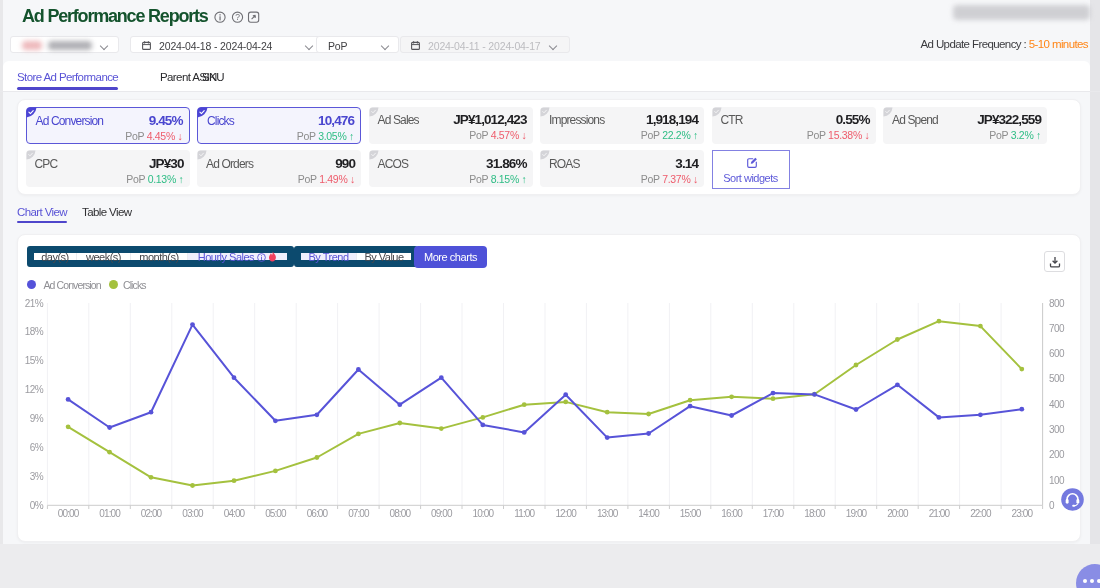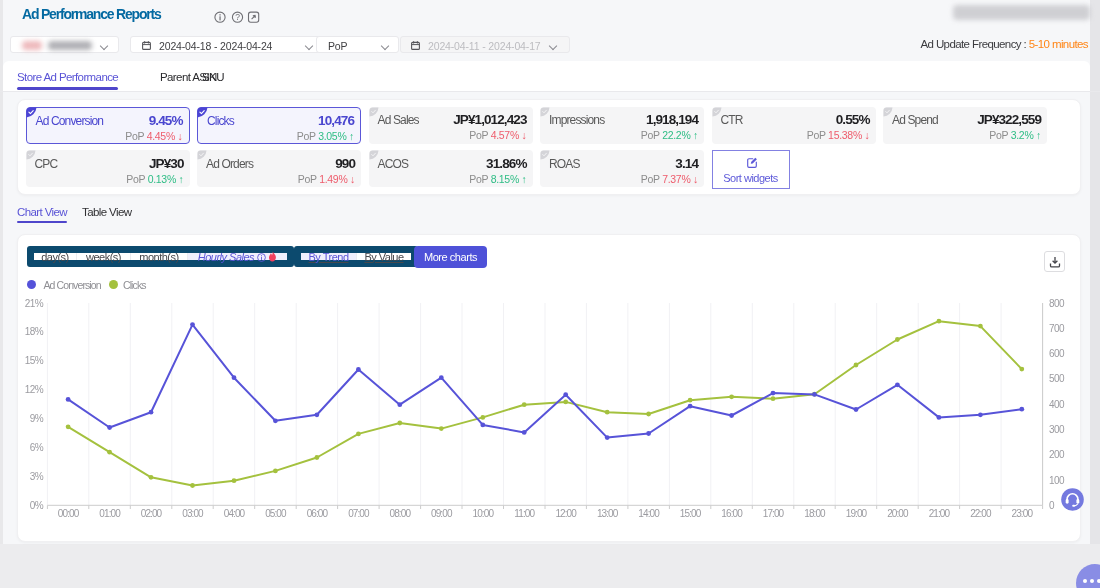--- a/index.html
+++ b/index.html
@@ -22,21 +22,21 @@
   .seg > div:last-child { border-right:none; }
   .seg .on { background:#f0effc; color:#5a54d6; }
 </style>
 </head>
 <body>
 
   <div class="abs" style="left:0;top:0;width:2.5px;height:588px;background:#e8e8ea;"></div>
   <div class="abs" style="right:0;top:0;width:10px;height:588px;background:#e5e5e8;"></div>
   <div class="abs" style="left:0;top:544px;width:1100px;height:44px;background:#ececee;"></div>
 
-  <div class="abs" style="left:22px;top:6px;font-size:14px;font-weight:600;letter-spacing:-1.2px;color:#0369a1;">Ad Performance Reports</div>
+  <div class="abs" style="left:22px;top:6px;font-size:18px;font-weight:600;letter-spacing:-1.2px;color:#14532d;">Ad Performance Reports</div>
   <svg class="abs" style="left:214px;top:11px" width="52" height="13" viewBox="0 0 52 13">
     <circle cx="6" cy="6.2" r="5.1" fill="none" stroke="#6f6f74" stroke-width="1.1"></circle>
     <rect x="5.45" y="3.2" width="1.2" height="1.3" fill="#6f6f74"></rect>
     <rect x="5.45" y="5.3" width="1.2" height="4.1" fill="#6f6f74"></rect>
     <circle cx="23.5" cy="6.2" r="5.1" fill="none" stroke="#6f6f74" stroke-width="1.1"></circle>
     <text x="23.5" y="9.4" text-anchor="middle" font-size="8.5" fill="#6f6f74" font-family="Liberation Sans">?</text>
     <rect x="34.5" y="1.1" width="10.2" height="10.2" rx="2.2" fill="none" stroke="#6f6f74" stroke-width="1.1"></rect>
     <path d="M37.6 8.2 L41.4 4.4 M41.4 4.4 l-2.6 0.3 M41.4 4.4 l-0.3 2.6" stroke="#6f6f74" stroke-width="1.1" fill="none"></path>
   </svg>
 
@@ -184,32 +184,32 @@
   <div class="abs" style="left:17px;top:205.5px;font-size:11.5px;letter-spacing:-0.6px;color:#5a54d6;">Chart View</div>
   <div class="abs" style="left:82px;top:205.5px;font-size:11.5px;letter-spacing:-0.6px;color:#303033;">Table View</div>
   <div class="abs" style="left:17px;top:220.5px;width:50px;height:2.5px;border-radius:2px;background:#4f46cb;"></div>
 
   <div class="abs" style="left:17px;top:233.5px;width:1064px;height:308px;background:#fff;border-radius:8px;border:1px solid #f0f0f2;box-shadow:0 1px 3px rgba(0,0,0,0.04);"></div>
 
   <div class="seg" style="left:27px;">
   <div style="width:43px;">day(s)</div>
   <div style="width:54px;">week(s)</div>
   <div style="width:57px;">month(s)</div>
-  <div class="on" style="width:99px;font-style:italic;">Hourly Sales&nbsp;
+  <div class="on" style="width:99px;">Hourly Sales&nbsp;
     <svg width="9" height="9" viewBox="0 0 9 9" style="margin-top:1px">
         <circle cx="4.5" cy="4.5" r="3.9" fill="none" stroke="#5a54d6" stroke-width="0.9"></circle>
         <rect x="4.1" y="2.2" width="0.9" height="1" fill="#5a54d6"></rect>
         <rect x="4.1" y="3.9" width="0.9" height="3" fill="#5a54d6"></rect>
       </svg>&nbsp;
     <svg width="9" height="11" viewBox="0 0 9 11">
         <path d="M4.6 0.4 C5.3 2 7.8 3.4 7.9 6.2 c0.1 2.4-1.5 4.2-3.5 4.2 C2.3 10.4 0.9 8.7 1 6.5 1.1 4.6 2.4 3.6 2.8 2.2 c0.9 0.7 1.1 1.3 1.1 2.2 C4.6 3.5 4.9 1.8 4.6 0.4 z" fill="#f43f5e"></path>
       </svg>
   </div>
 </div>
-  <div class="seg" style="left:294px;text-decoration:underline;">
+  <div class="seg" style="left:294px;">
   <div class="on" style="width:56px;">By Trend</div>
   <div style="width:54px;">By Value</div>
 </div>
   <div class="abs" style="left:414px;top:245.5px;width:73px;height:22px;background:#4e51d8;border-radius:4px;color:#fff;font-size:11px;letter-spacing:-0.45px;text-align:center;line-height:22px;">More charts</div>
   <div class="abs" style="left:1044px;top:250.5px;width:21px;height:21px;background:#fff;border:1px solid #dddde0;border-radius:3px;">
   <svg style="position:absolute;left:4px;top:4px" width="12" height="12" viewBox="0 0 12 12">
     <path d="M6 1 v6 M3.6 4.8 L6 7.2 L8.4 4.8" fill="none" stroke="#44444a" stroke-width="1.3"></path>
     <path d="M1.5 7.5 v2.2 a1.2 1.2 0 0 0 1.2 1.2 h6.6 a1.2 1.2 0 0 0 1.2 -1.2 V7.5" fill="none" stroke="#44444a" stroke-width="1.3"></path>
   </svg>
 </div>

